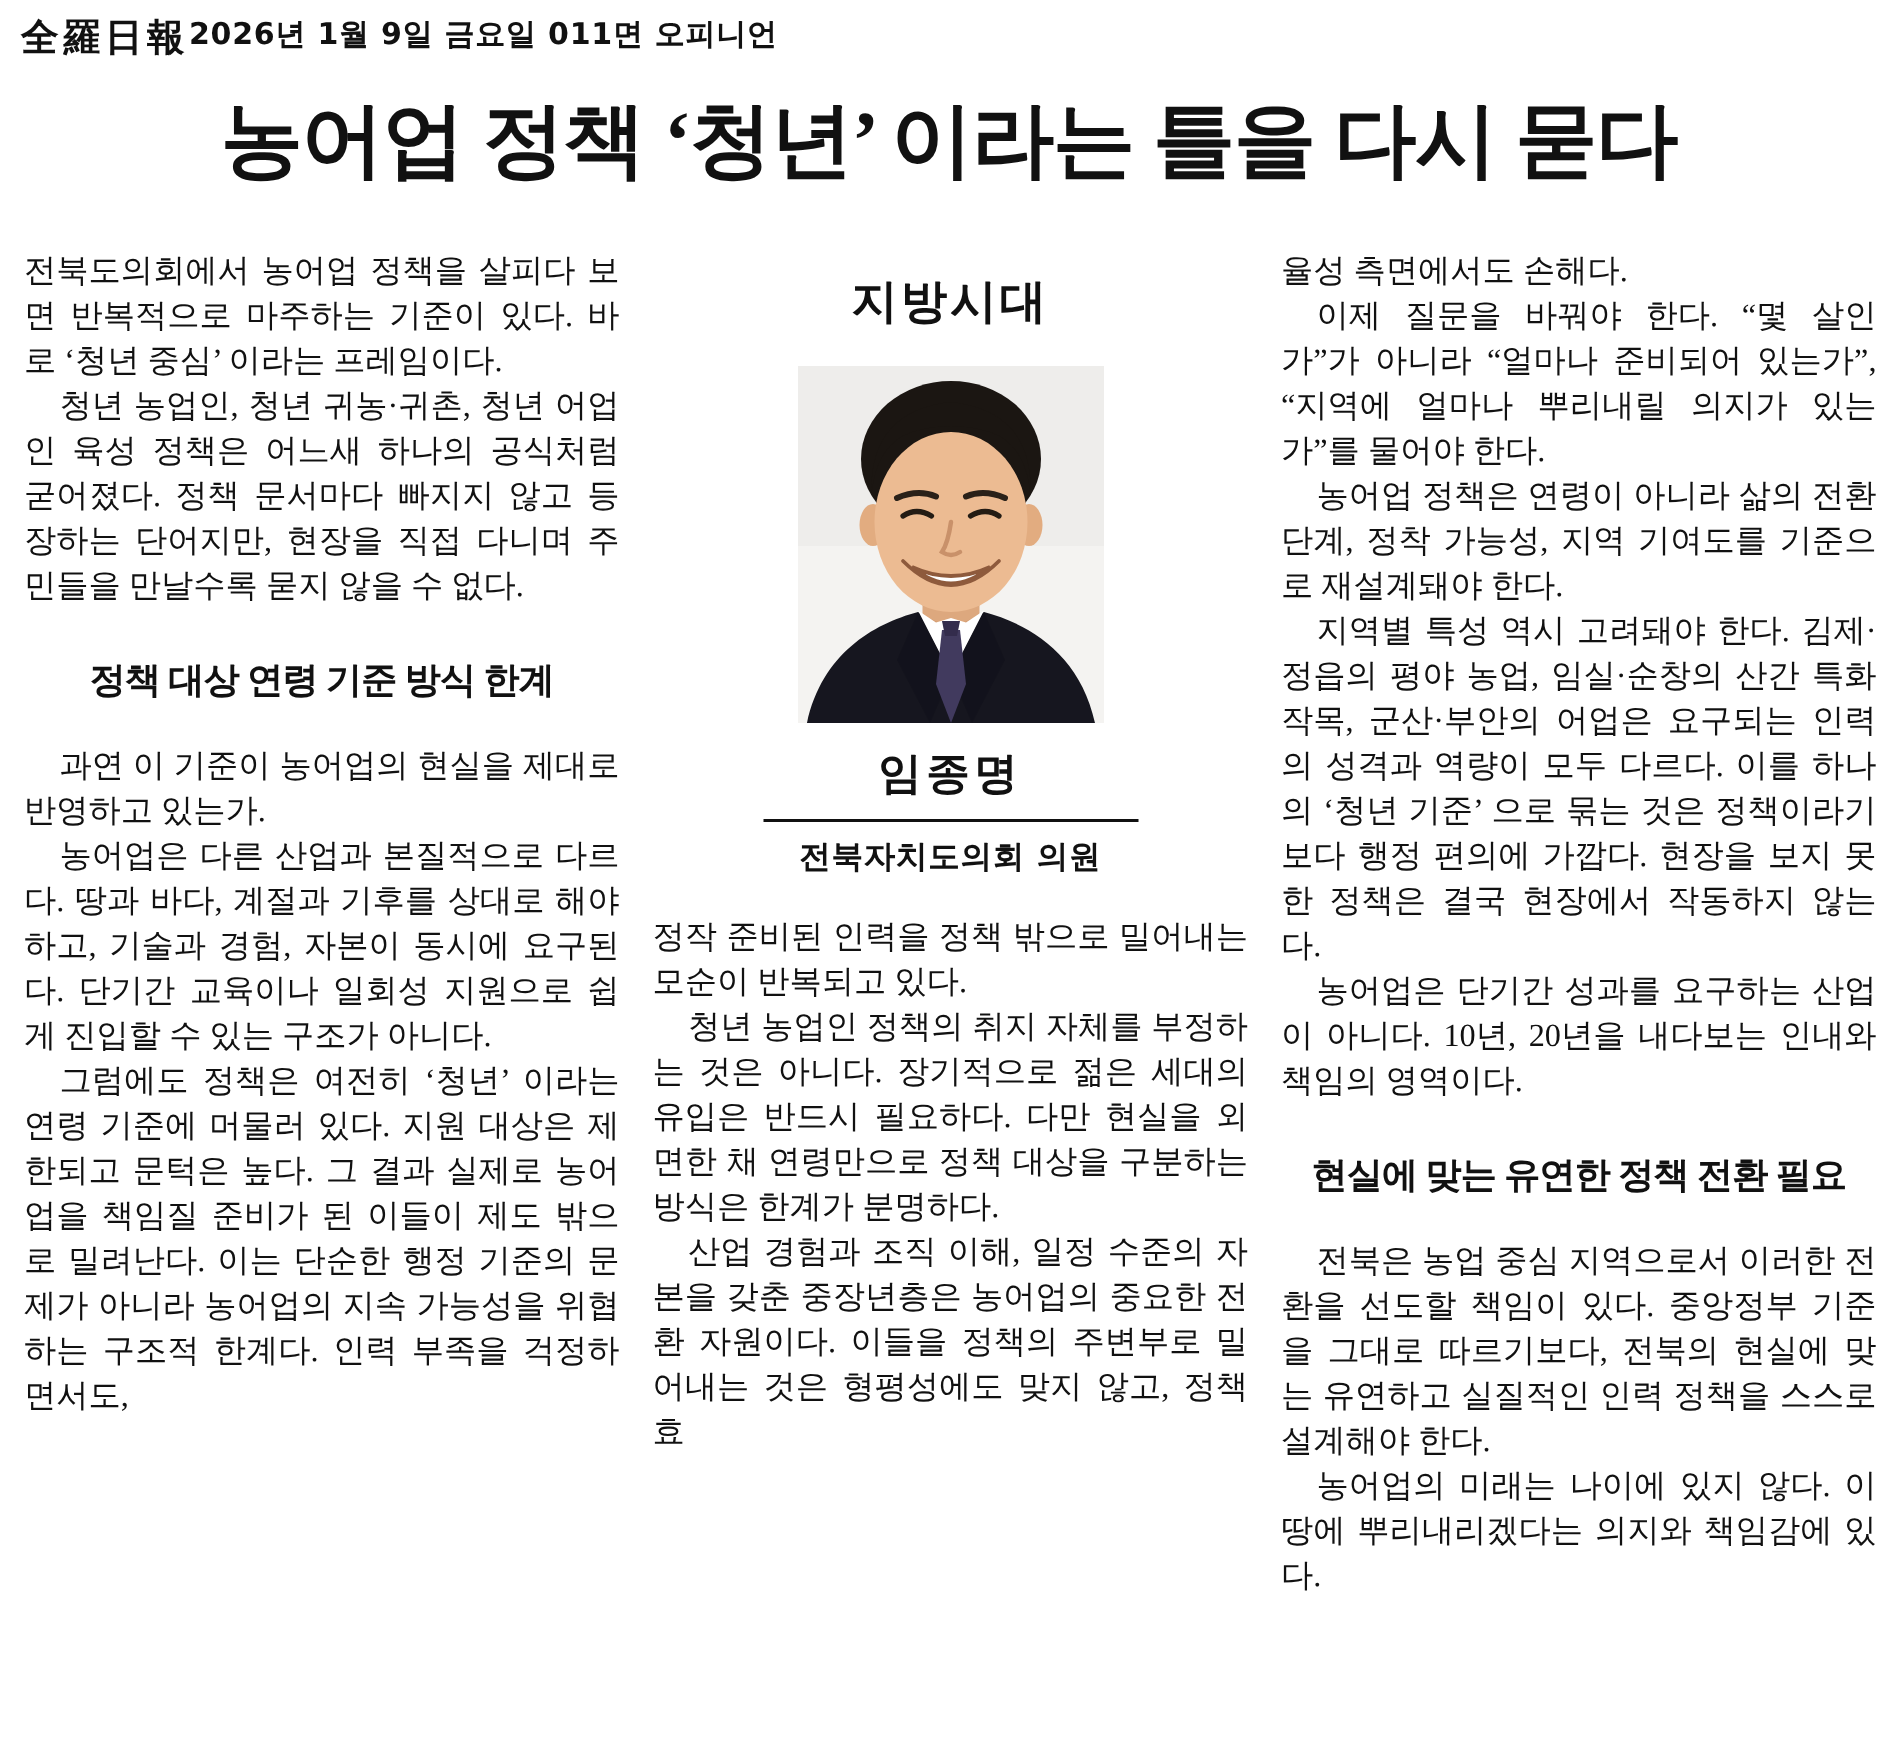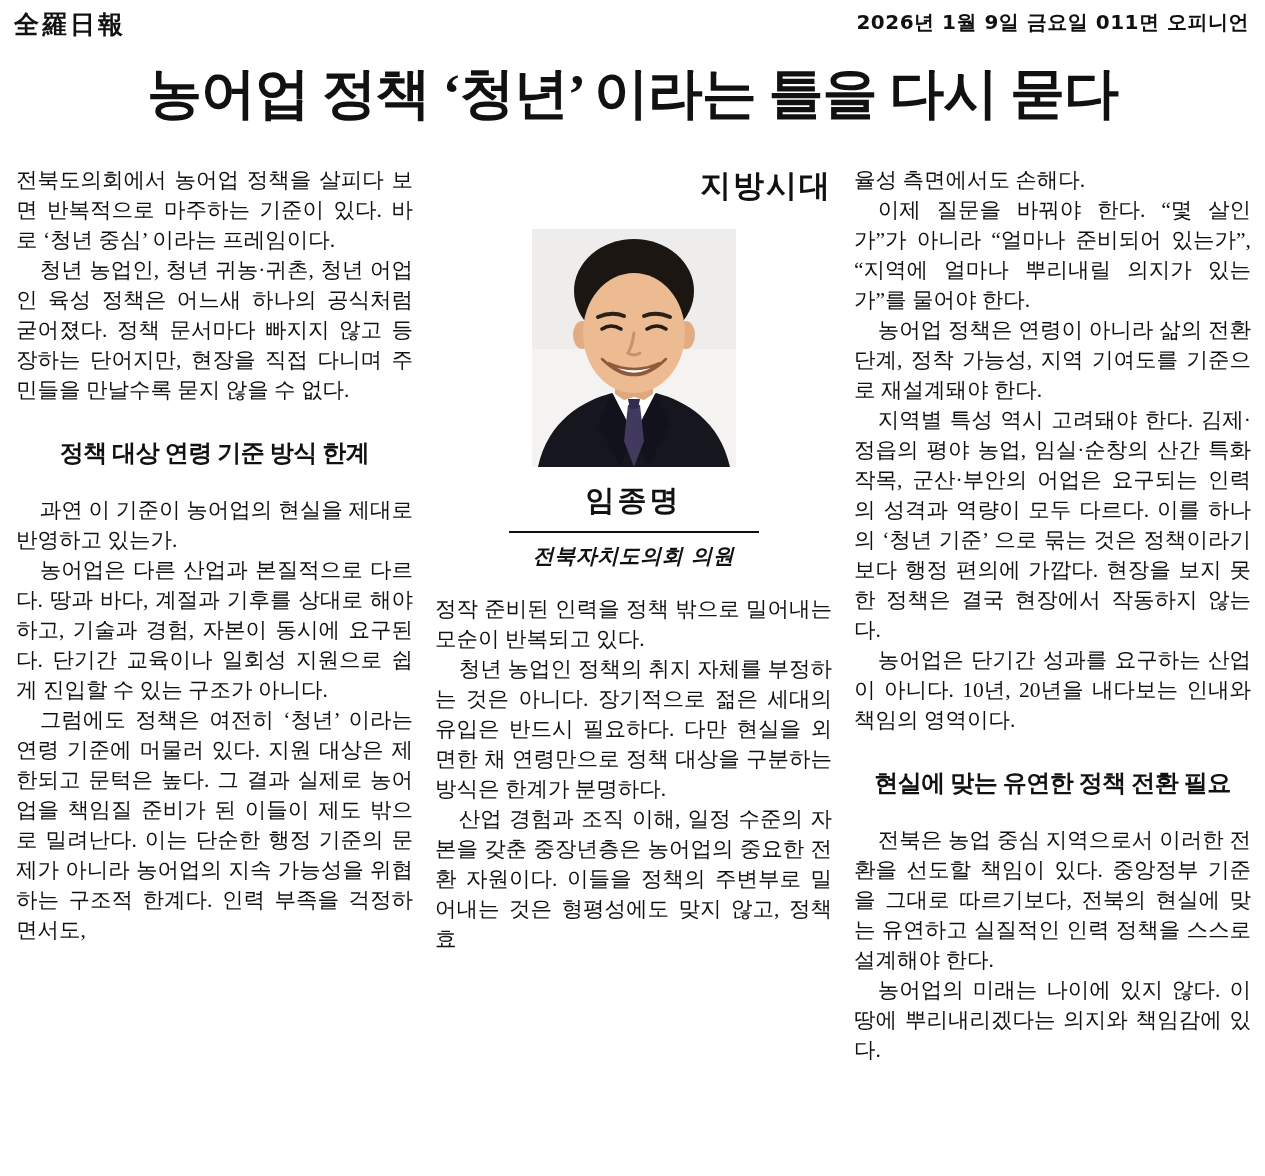--- a/index.html
+++ b/index.html
@@ -5,21 +5,21 @@
   * { box-sizing: border-box; }
   html, body { margin: 0; padding: 0; }
   body {
     width: 1265px; height: 1176px; overflow: hidden;
     background: #ffffff; color: #111111;
     font-family: "Liberation Serif", "DejaVu Serif", serif;
   }
   .page { width: 1265px; height: 1176px; position: relative; }
 
   .topbar {
-    display: flex; justify-content: space-between; align-items: flex-start;
+    display: flex; justify-content: flex-start; align-items: flex-start;
     padding: 8px 16px 0 14px;
   }
   .masthead {
     font-family: "DejaVu Sans", "Liberation Sans", sans-serif;
     font-weight: bold; font-size: 25px; letter-spacing: 3px;
   }
   .dateline {
     font-family: "DejaVu Sans", "Liberation Sans", sans-serif;
     font-weight: bold; font-size: 20px; letter-spacing: 0.5px; padding-top: 1px;
   }
@@ -45,42 +45,41 @@
   p.indent { text-indent: 1.1em; }
 
   h2.section-header {
     margin: 32px 0 26px 0;
     text-align: center;
     font-size: 24px; font-weight: bold; letter-spacing: -0.5px;
   }
 
   .series-box { margin: 0 0 24px 0; }
   .series-title {
-    text-align: right;
+    text-align: center;
     font-family: "DejaVu Sans", "Liberation Sans", sans-serif;
     font-weight: bold; font-size: 31px; letter-spacing: 2px;
-    margin: 0 0 22px 0;
+    margin: 15px 0 22px 0;
   }
   .portrait { width: 204px; height: 238px; margin: 0 auto; display: block; }
   .author-name {
     text-align: center;
     font-family: "DejaVu Sans", "Liberation Sans", sans-serif;
     font-weight: bold; font-size: 29px; letter-spacing: 3px;
     margin-top: 14px;
   }
   .name-rule {
     width: 250px; height: 2px; background: #111;
     margin: 10px auto 9px auto;
   }
   .author-title {
     text-align: center;
     font-family: "DejaVu Sans", "Liberation Sans", sans-serif;
     font-weight: bold; font-size: 21px; letter-spacing: 0.5px;
     margin-bottom: 14px;
-    font-style: italic;
   }
 </style>
 </head>
 <body>
 
 <div class="page">
 
   <header class="topbar">
     <div class="masthead">全羅日報</div>
     <div class="dateline">2026년 1월 9일 금요일 011면 오피니언</div>

